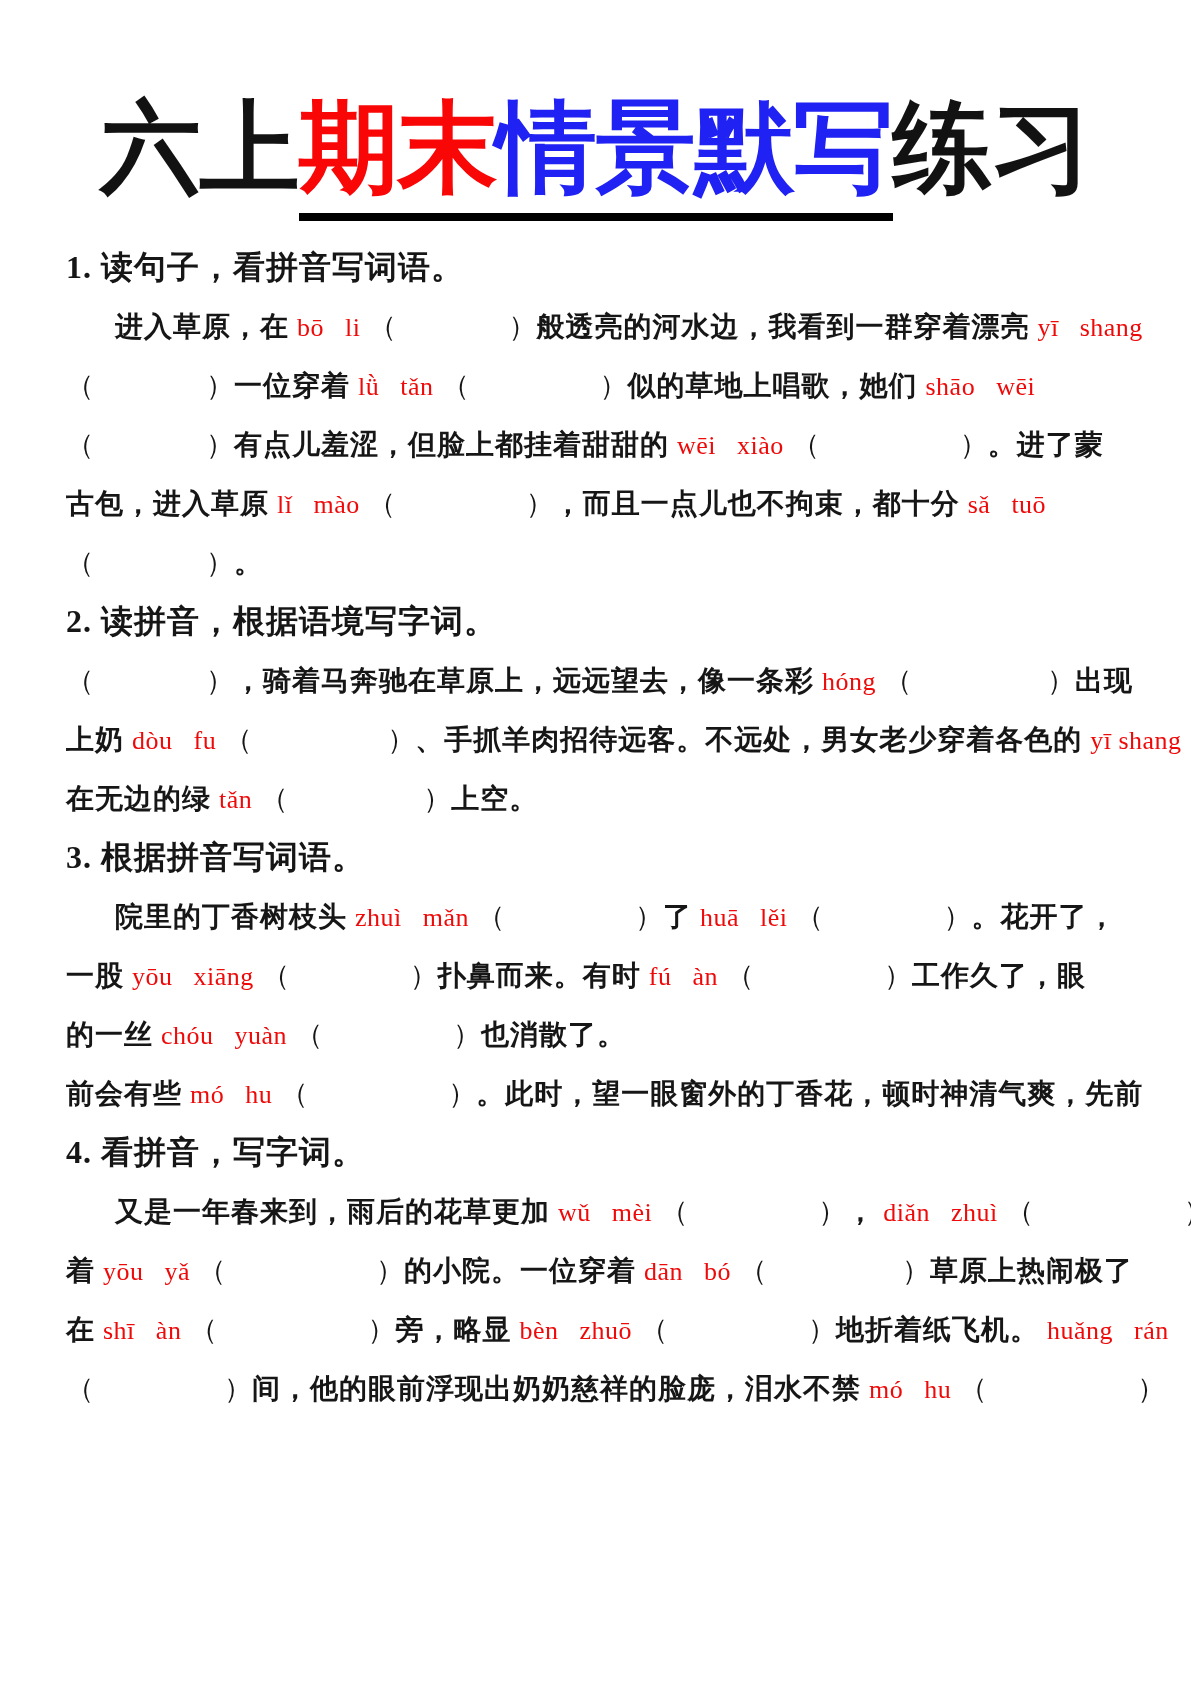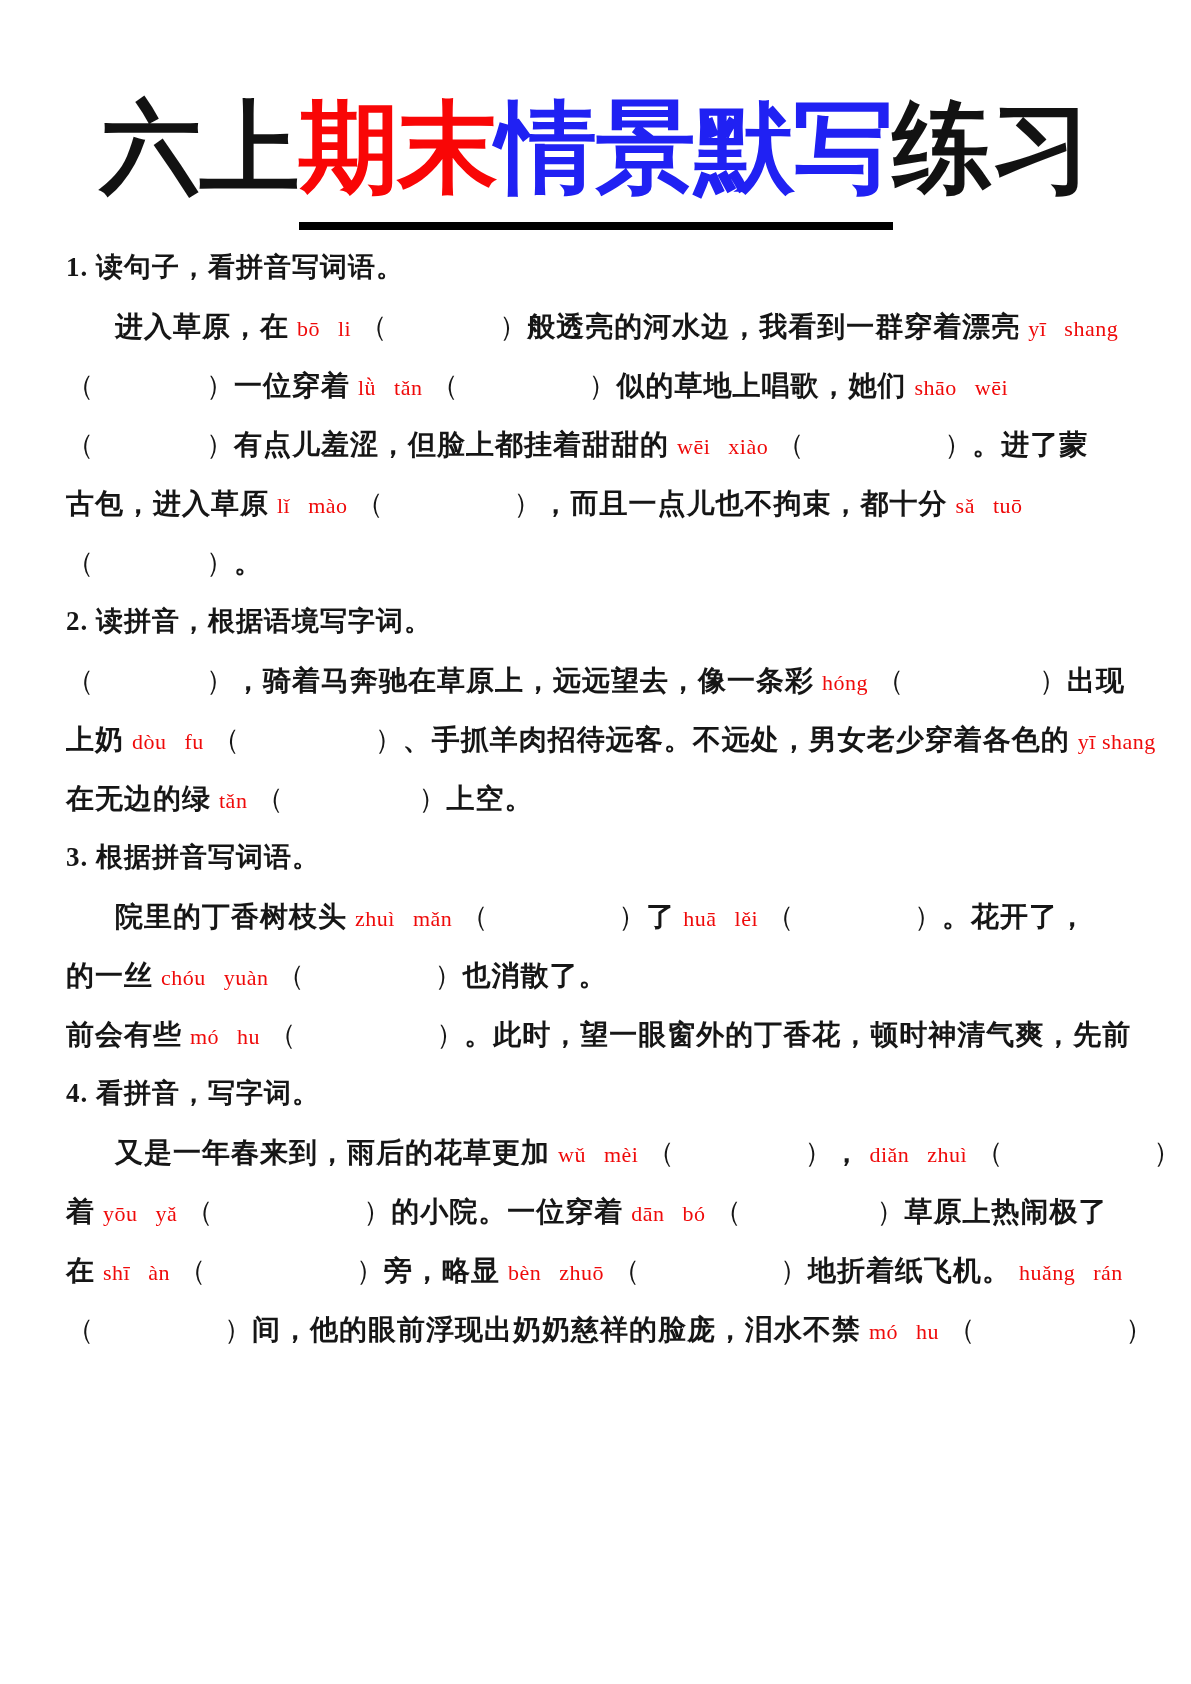--- a/index.html
+++ b/index.html
@@ -22,21 +22,21 @@
     font-weight: 900;
     font-size: 100px;
     line-height: 1.18;
     letter-spacing: -1px;
     color: #121212;
     white-space: nowrap;
   }
   .title .underlined {
     display: inline-block;
     border-bottom: 8px solid #000000;
-    padding-bottom: 16px;
+    padding-bottom: 7px;
   }
   .t-red  { color: var(--title-red,  #f90606); }
   .t-blue { color: var(--title-blue, #2021f3); }
   .worksheet-body {
     position: absolute;
     top: 238px;
     left: 66px;
     width: 990px;
   }
   .line {
@@ -44,27 +44,27 @@
     line-height: 59px;
     font-size: 28px;
     font-weight: bold;
     color: #161616;
     white-space: nowrap;
     font-family: "Liberation Serif", serif;
   }
   .line.indent { text-indent: 49px; }
   .line.heading {
     letter-spacing: 1px;
-    font-size: 27px;
+    font-size: 32px;
   }
   .cn { letter-spacing: 1px; }
   .py {
     color: var(--pinyin-red, #ef0a0a);
     font-weight: normal;
-    font-size: 22px;
+    font-size: 26px;
     white-space: pre;
     padding: 0 8px;
     letter-spacing: 0.5px;
     font-family: "Liberation Serif", serif;
   }
   .blank { font-weight: normal; }
   .blank .gap {
     display: inline-block;
     width: 112px;
     height: 1px;
@@ -84,20 +84,21 @@
       <div class="line"><span class="blank">（<span class="gap"></span>）</span><span class="cn">一位穿着</span><span class="py">lǜ   tǎn</span><span class="blank">（<span class="gap" style="width: 130px;"></span>）</span><span class="cn">似的草地上唱歌，她们</span><span class="py">shāo   wēi</span></div>
       <div class="line"><span class="blank">（<span class="gap"></span>）</span><span class="cn">有点儿羞涩，但脸上都挂着甜甜的</span><span class="py">wēi   xiào</span><span class="blank">（<span class="gap" style="width: 140px;"></span>）</span><span class="cn">。进了蒙</span></div>
       <div class="line"><span class="cn">古包，进入草原</span><span class="py">lǐ   mào</span><span class="blank">（<span class="gap" style="width: 130px;"></span>）</span><span class="cn">，而且一点儿也不拘束，都十分</span><span class="py">sǎ   tuō</span></div>
       <div class="line"><span class="blank">（<span class="gap"></span>）</span><span class="cn">。</span></div>
       <div class="line heading">2.  读拼音，根据语境写字词。</div>
       <div class="line"><span class="blank">（<span class="gap"></span>）</span><span class="cn">，骑着马奔驰在草原上，远远望去，像一条彩</span><span class="py">hóng</span><span class="blank">（<span class="gap" style="width: 135px;"></span>）</span><span class="cn">出现</span></div>
       <div class="line"><span class="cn">上奶</span><span class="py">dòu   fu</span><span class="blank">（<span class="gap" style="width: 135px;"></span>）</span><span class="cn">、手抓羊肉招待远客。不远处，男女老少穿着各色的</span><span class="py">yī shang</span></div>
       <div class="line"><span class="cn">在无边的绿</span><span class="py">tǎn</span><span class="blank">（<span class="gap" style="width: 135px;"></span>）</span><span class="cn">上空。</span></div>
       <div class="line heading">3.  根据拼音写词语。</div>
       <div class="line indent"><span class="cn">院里的丁香树枝头</span><span class="py">zhuì   mǎn</span><span class="blank">（<span class="gap" style="width: 130px;"></span>）</span><span class="cn">了</span><span class="py">huā   lěi</span><span class="blank">（<span class="gap" style="width: 120px;"></span>）</span><span class="cn">。花开了，</span></div>
+      <div class="line"><span class="cn">一股</span><span class="py">yōu   xiāng</span><span class="blank">（<span class="gap" style="width: 120px;"></span>）</span><span class="cn">扑鼻而来。有时</span><span class="py">fú   àn</span><span class="blank">（<span class="gap" style="width: 130px;"></span>）</span><span class="cn">工作久了，眼</span></div>
       <div class="line"><span class="cn">的一丝</span><span class="py">chóu   yuàn</span><span class="blank">（<span class="gap" style="width: 130px;"></span>）</span><span class="cn">也消散了。</span></div>
       <div class="line"><span class="cn">前会有些</span><span class="py">mó   hu</span><span class="blank">（<span class="gap" style="width: 140px;"></span>）</span><span class="cn">。此时，望一眼窗外的丁香花，顿时神清气爽，先前</span></div>
       <div class="line heading">4.  看拼音，写字词。</div>
       <div class="line indent"><span class="cn">又是一年春来到，雨后的花草更加</span><span class="py">wǔ   mèi</span><span class="blank">（<span class="gap" style="width: 130px;"></span>）</span><span class="cn">，</span><span class="py">diǎn   zhuì</span><span class="blank">（<span class="gap" style="width: 150px;"></span>）</span></div>
       <div class="line"><span class="cn">着</span><span class="py">yōu   yǎ</span><span class="blank">（<span class="gap" style="width: 150px;"></span>）</span><span class="cn">的小院。一位穿着</span><span class="py">dān   bó</span><span class="blank">（<span class="gap" style="width: 135px;"></span>）</span><span class="cn">草原上热闹极了</span></div>
       <div class="line"><span class="cn">在</span><span class="py">shī   àn</span><span class="blank">（<span class="gap" style="width: 150px;"></span>）</span><span class="cn">旁，略显</span><span class="py">bèn   zhuō</span><span class="blank">（<span class="gap" style="width: 140px;"></span>）</span><span class="cn">地折着纸飞机。</span><span class="py">huǎng   rán</span></div>
       <div class="line"><span class="blank">（<span class="gap" style="width: 130px;"></span>）</span><span class="cn">间，他的眼前浮现出奶奶慈祥的脸庞，泪水不禁</span><span class="py">mó   hu</span><span class="blank">（<span class="gap" style="width: 150px;"></span>）</span></div>
     </div>
 </div>
 

